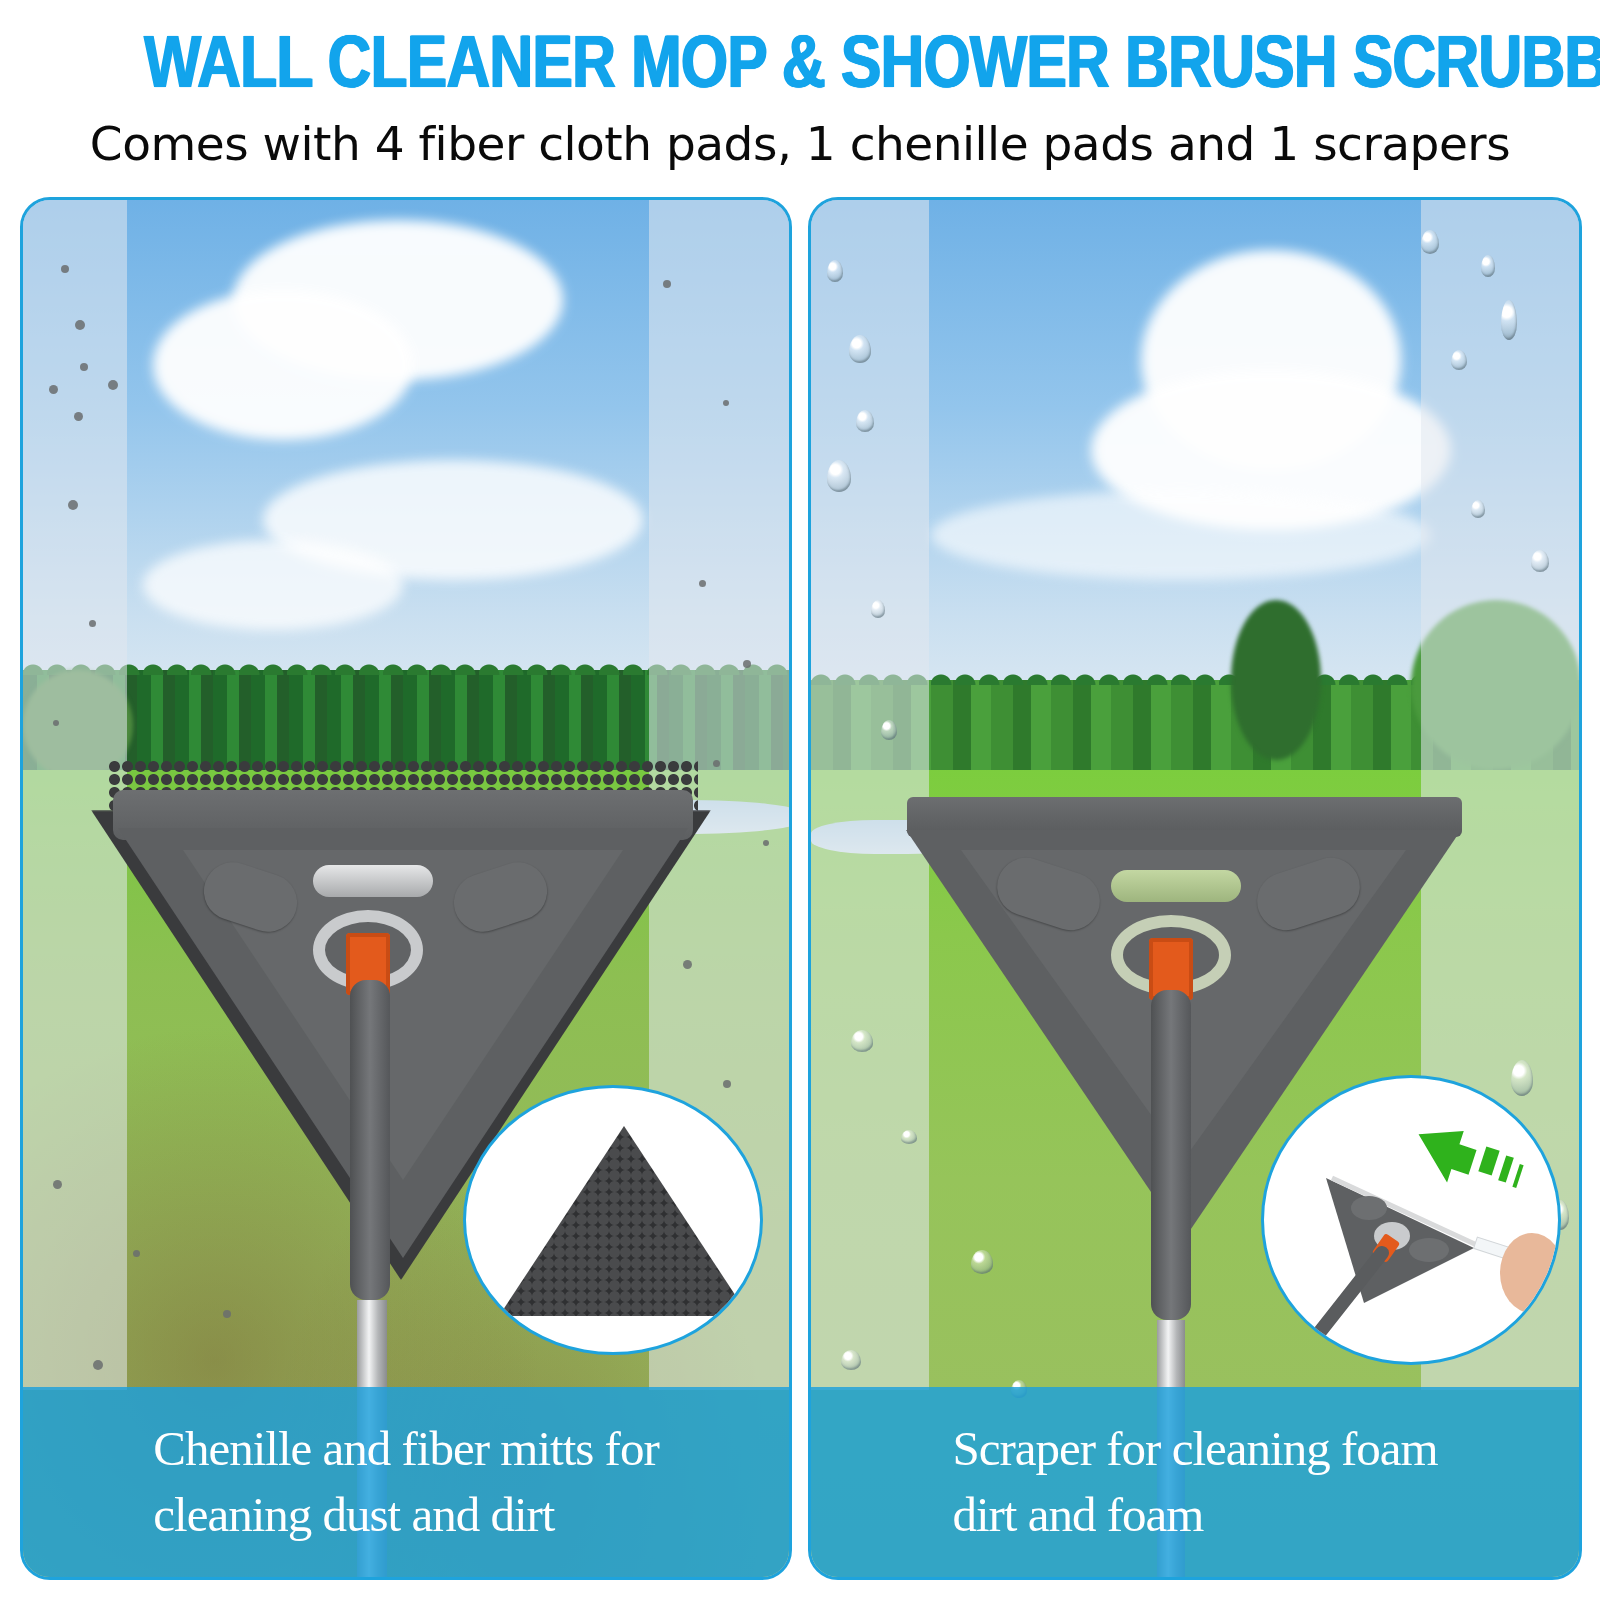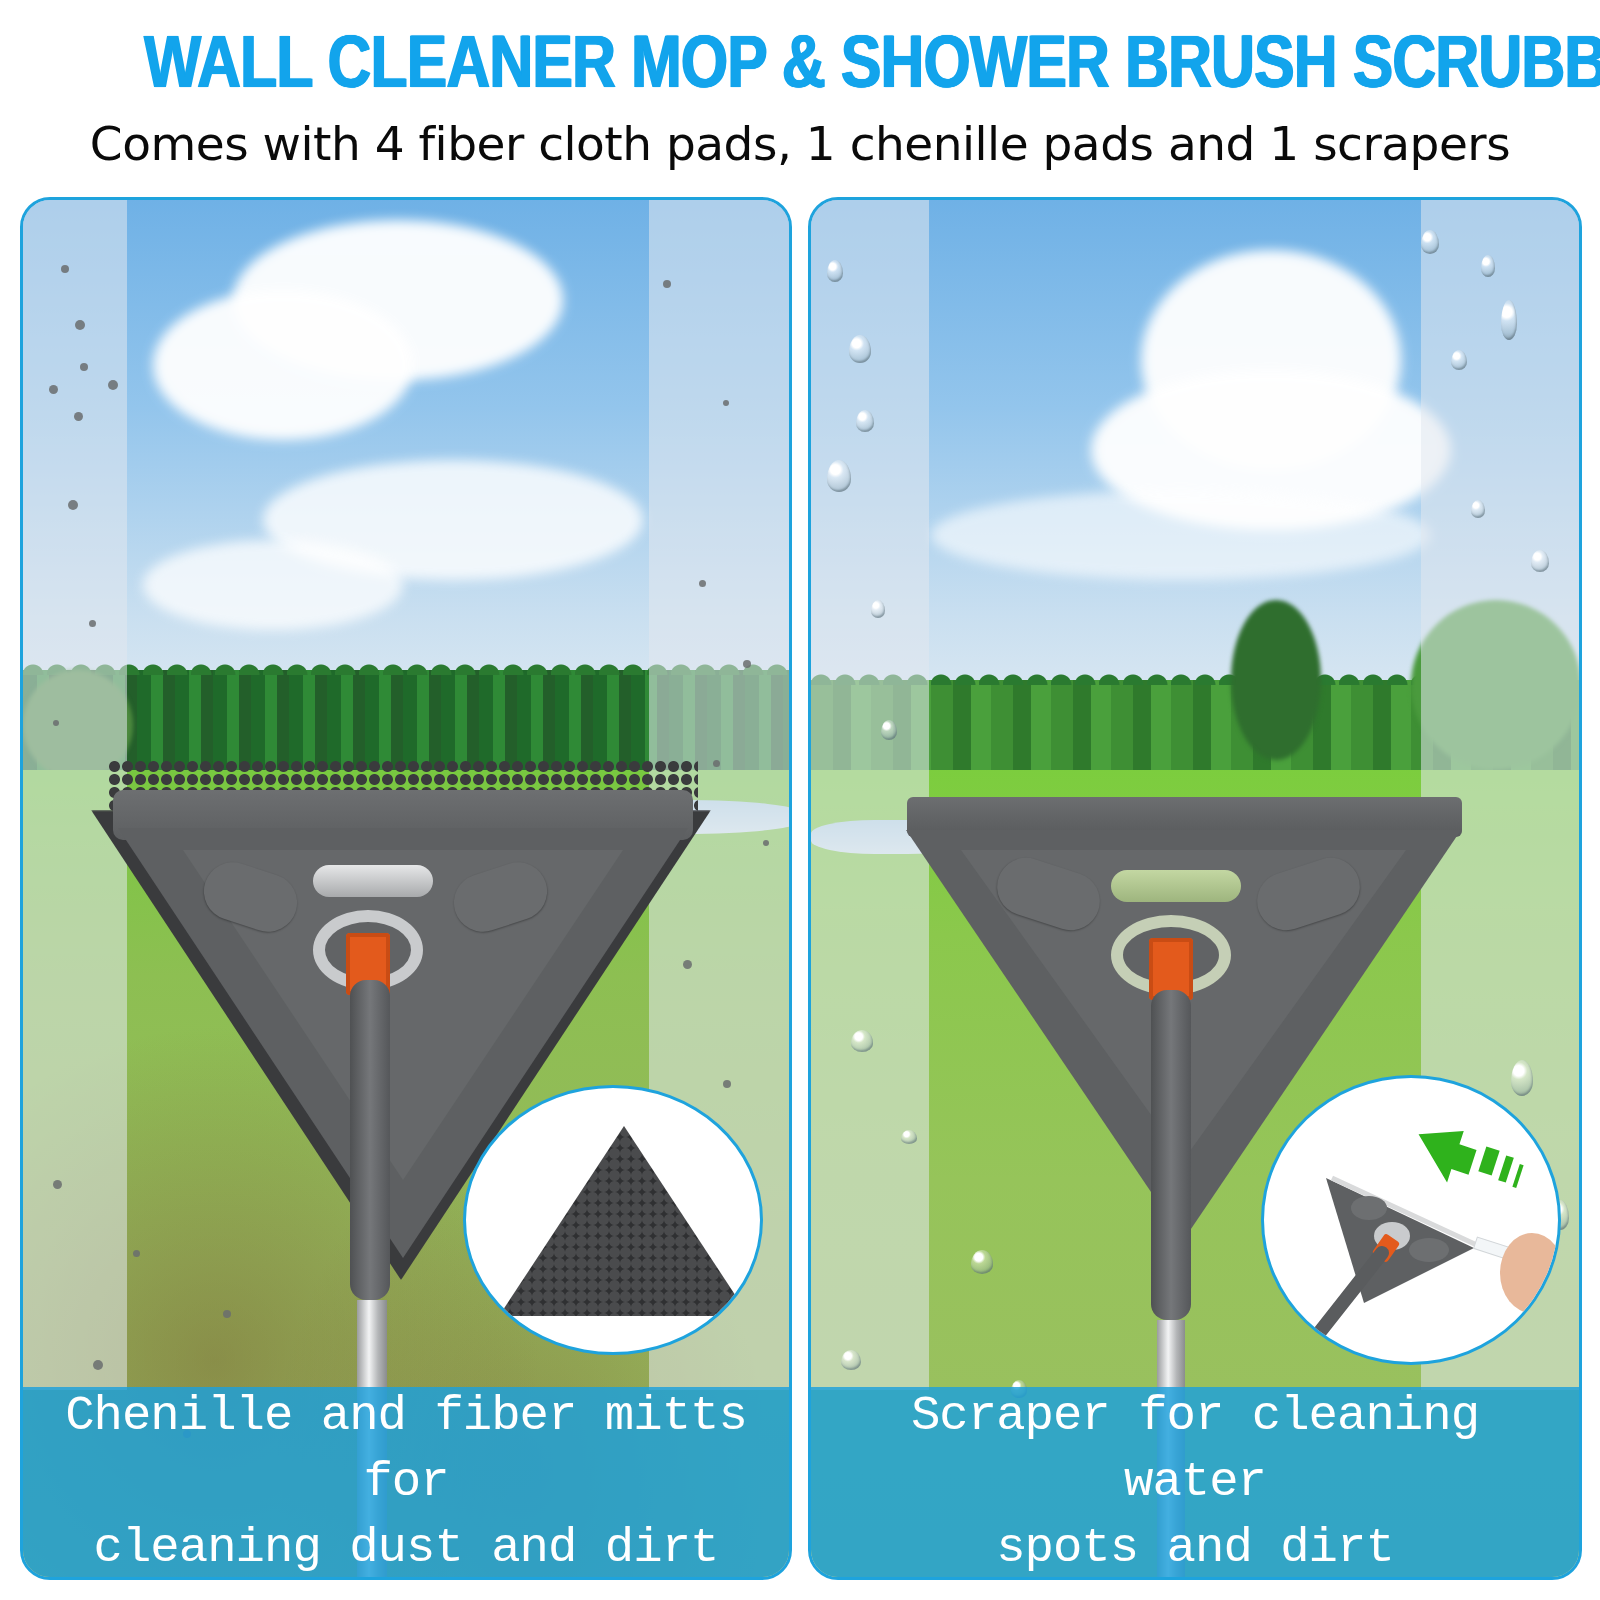--- a/index.html
+++ b/index.html
@@ -67,21 +67,21 @@
     .handle-steel { position: absolute; background: linear-gradient(90deg,#9a9c9e,#f3f4f5 40%,#b4b6b8 70%,#8a8c8e); }
 
     
     .inset { position: absolute; border-radius: 50%; background: #ffffff; border: 3px solid #1ea3dd; overflow: hidden; }
     .inset-pad { position: absolute; clip-path: polygon(50% 0, 100% 100%, 0 100%);
       background: radial-gradient(circle, #4a4b4d 5px, #2f3032 6px) 0 0/11px 11px; }
 
     
     .caption { position: absolute; left: 0; bottom: 0; width: 100%; height: 190px;
       background: rgba(28,160,220,0.82); display: flex; align-items: center; justify-content: center;
-      text-align: center; color: #ffffff; font-family: Liberation Mono, monospace; font-size: 49px;
+      color: #ffffff; font-family: Liberation Serif, serif; font-size: 49px;
       line-height: 66px; letter-spacing: -1px; padding: 16px 20px; }
     .caption span { display: block; }
   </style>
 </head>
 <body>
 
 <div class="headline">WALL CLEANER MOP &amp; SHOWER BRUSH SCRUBBER</div>
 <div class="subline">Comes with 4 fiber cloth pads, 1 chenille pads and 1 scrapers</div>
 
 <div class="panel left">
@@ -212,17 +212,17 @@
       <rect x="113" y="158" width="18" height="24" rx="3" fill="#e35a1c" transform="rotate(35 122 170)"></rect>
       <line x1="118" y1="175" x2="55" y2="255" stroke="#5a5c5e" stroke-width="14" stroke-linecap="round"></line>
       <line x1="55" y1="255" x2="42" y2="275" stroke="#b4b6b8" stroke-width="10"></line>
       <rect x="210" y="168" width="60" height="12" fill="#f3f6f8" stroke="#d2d6d9" transform="rotate(18 240 174)"></rect>
       <ellipse cx="268" cy="195" rx="32" ry="40" fill="#e8b89a"></ellipse>
     </svg>
   </div>
 
   <div class="caption">
     <div>
-      <span>Scraper for cleaning water</span>
-      <span>spots and dirt</span>
+      <span>Scraper for cleaning foam</span>
+      <span>dirt and foam</span>
     </div>
   </div>
 </div>
 
 </body></html>

